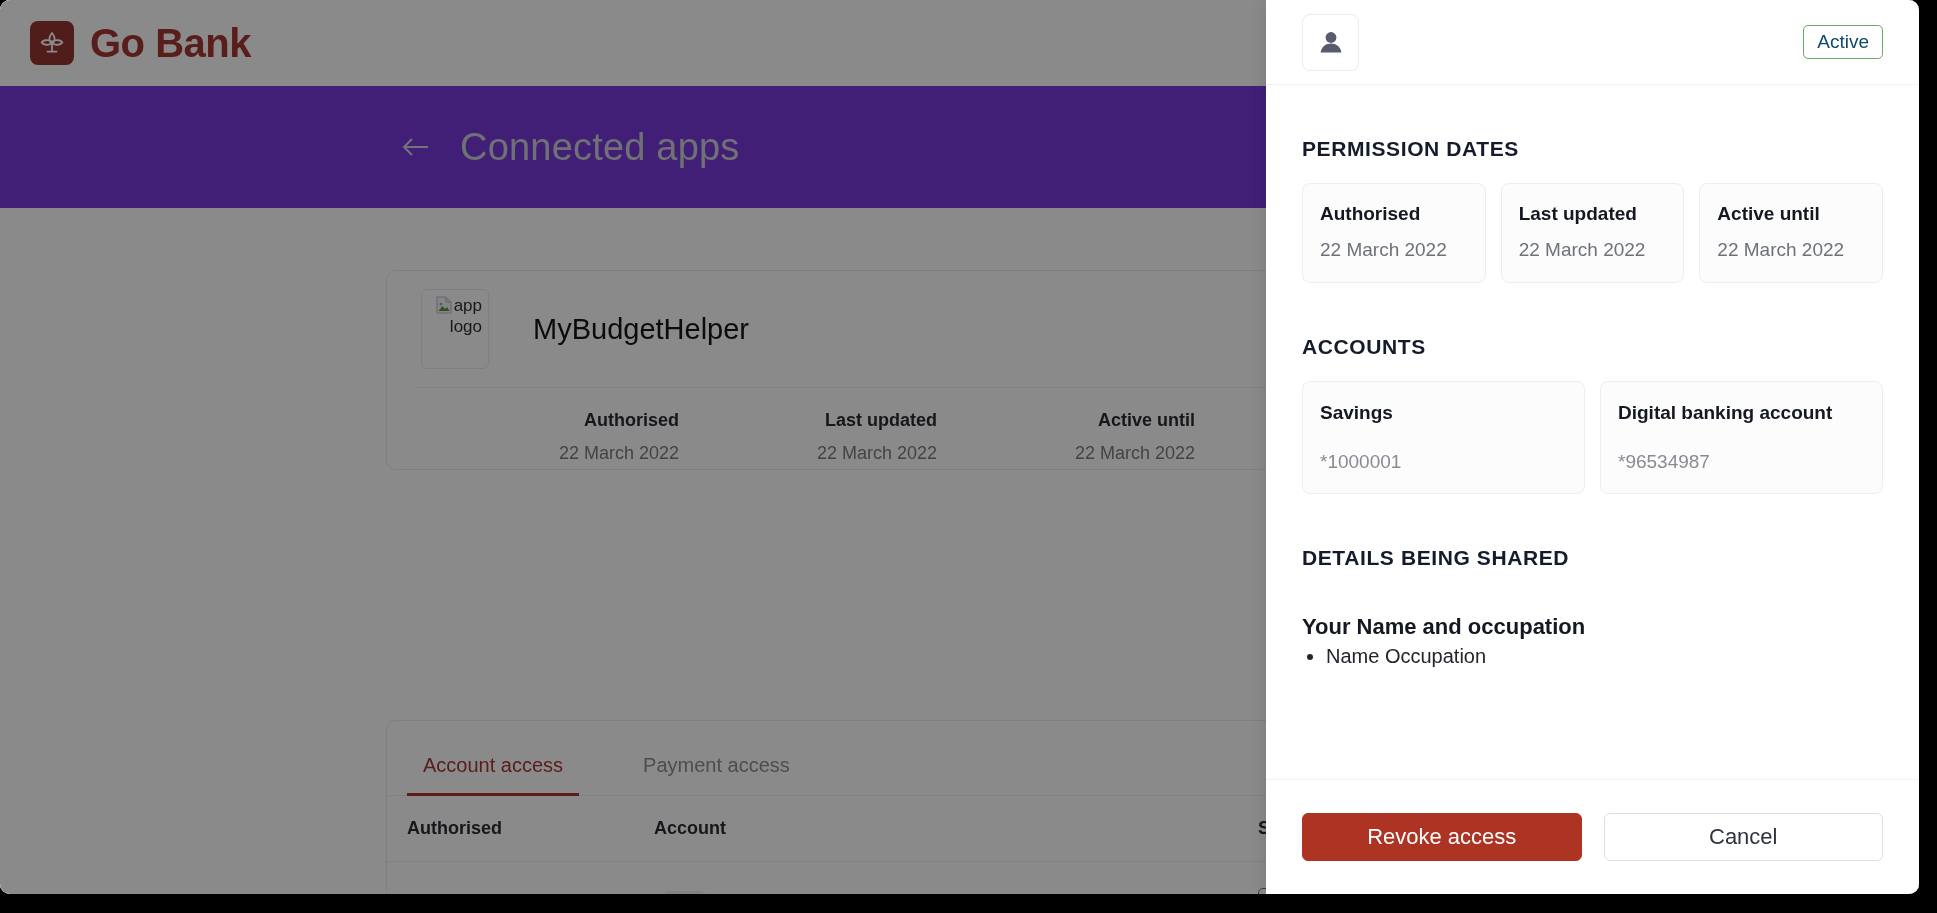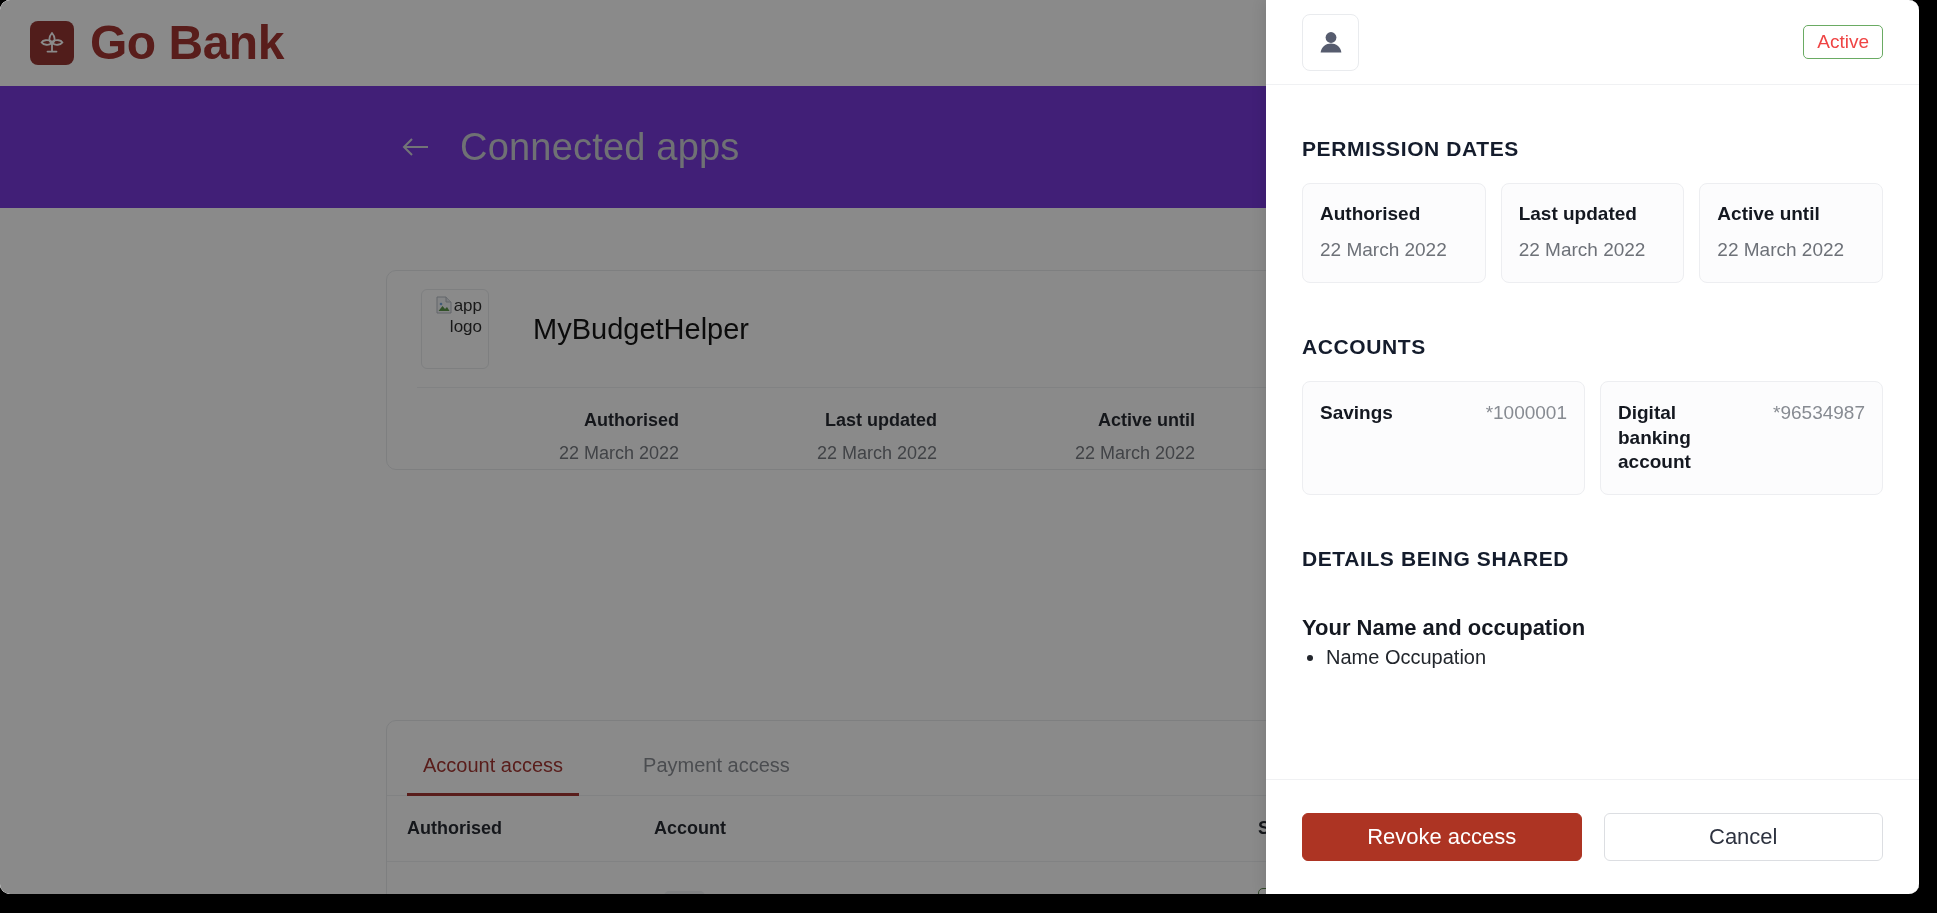--- a/index.html
+++ b/index.html
@@ -47,21 +47,21 @@
     border-radius: 8px;
     background: #8c2420;
     display: flex;
     align-items: center;
     justify-content: center;
     flex: 0 0 auto;
   }
   #brand-logo-mark svg { display: block; }
   #brand-name {
     margin-left: 16px;
-    font-size: 48px;
+    font-size: 40px;
     font-weight: bold;
     color: #9c2520;
     letter-spacing: -0.5px;
     line-height: 1;
   }
 
   
   #page-header {
     position: absolute;
     left: 0; top: 86px;
@@ -272,21 +272,21 @@
     width: 57px; height: 57px;
     border: 1px solid #e9ebee;
     border-radius: 8px;
     display: flex;
     align-items: center;
     justify-content: center;
     box-sizing: border-box;
   }
   #drawer-status-badge {
     border: 1px solid #6aab63;
-    color: #ef4444;
+    color: #0c4a6e;
     font-size: 19px;
     border-radius: 5px;
     padding: 5px 13px;
   }
   #drawer-body {
     flex: 1 1 auto;
     padding: 0 36px;
     overflow: hidden;
   }
   .section-heading {
@@ -321,20 +321,21 @@
     font-size: 19px;
     color: #6d7178;
   }
   .account-tile {
     display: flex;
     align-items: flex-start;
     justify-content: space-between;
     gap: 24px;
     padding: 19px 17px;
     min-height: 96px;
+    flex-direction: column;
   }
   .account-name {
     font-size: 19px;
     font-weight: bold;
     color: #141820;
     line-height: 1.3;
   }
   .account-number {
     font-size: 19px;
     color: #878b92;

